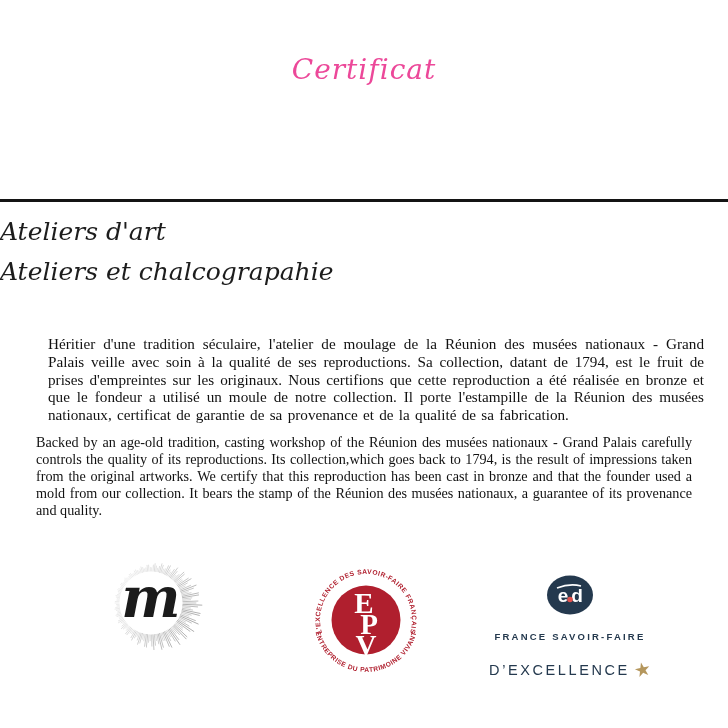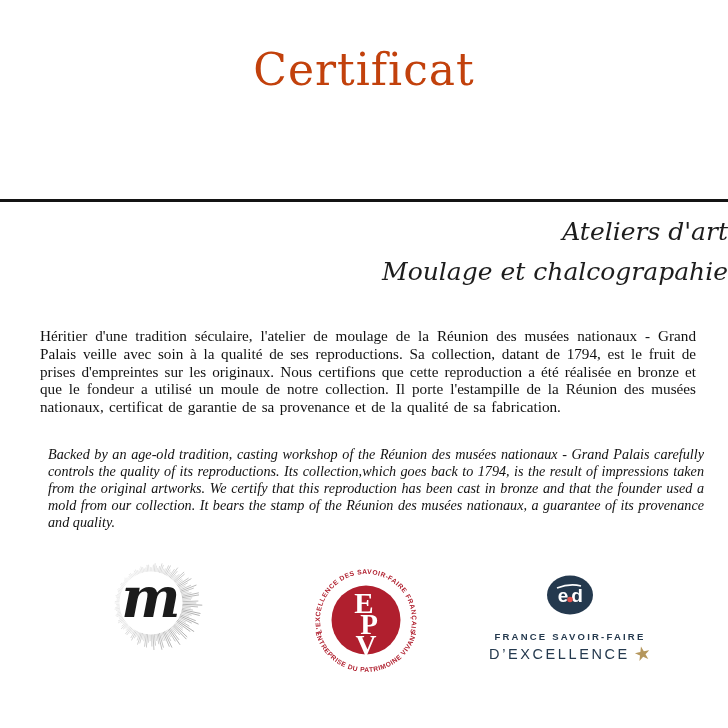--- a/index.html
+++ b/index.html
@@ -2,55 +2,54 @@
 <html><head>
 <meta charset="utf-8">
 <style>
   html,body{margin:0;padding:0;background:#ffffff;}
   .page{
     position:relative;width:728px;height:728px;background:#ffffff;
     font-family:"Liberation Serif",serif;color:#1a1a1a;overflow:hidden;
   }
   .title{
     position:absolute;top:40px;left:0;width:100%;text-align:center;
-    font-family:"DejaVu Serif",serif;font-weight:400;
-    font-size:44px;line-height:60px;color:#c2410c;letter-spacing:1px;margin:0;
+    font-family:"DejaVu Serif",serif;font-style:italic;font-weight:400;
+    font-size:28px;line-height:60px;color:#ec4899;letter-spacing:1px;margin:0;
   }
   .rule{
     position:absolute;top:199px;left:0;width:728px;height:3px;background:#141414;
   }
   .subtitle{
-    position:absolute;top:212px;left:0;width:100%;text-align:right;
+    position:absolute;top:212px;left:0;width:100%;text-align:left;
     font-family:"DejaVu Serif",serif;font-style:italic;font-weight:400;
     font-size:25px;line-height:40px;color:#1d1d1d;margin:0;
   }
   .para-fr{
-    position:absolute;top:323px;left:36px;width:656px;margin:4px;
+    position:absolute;top:323px;left:36px;width:656px;margin:12px;
     font-size:15.2px;line-height:17.8px;text-align:justify;color:#111111;
     word-spacing:1.5px;
   }
   .para-en{
-    position:absolute;top:434px;left:36px;width:656px;margin:12px;
+    position:absolute;top:434px;left:36px;width:656px;margin:0;
     font-size:14.2px;line-height:16.9px;text-align:justify;color:#111111;
-    font-style:italic;
   }
   .logo{position:absolute;}
   .rmn-logo{left:98px;top:550px;}
   .epv-logo{left:300px;top:554px;}
   .fsd-logo{
     left:482px;top:574px;width:176px;text-align:center;
     font-family:"Liberation Sans",sans-serif;
   }
   .fsd-mark{display:block;margin:0 auto;}
   .fsd-line1{
     margin-top:15px;font-size:9.5px;font-weight:700;letter-spacing:2.2px;
     color:#24394e;white-space:nowrap;
   }
   .fsd-line2-row{
-    display:flex;align-items:center;justify-content:center;margin-top:2px;
+    display:flex;align-items:center;justify-content:center;margin-top:18px;
   }
   .fsd-line2{
     font-size:14.5px;font-weight:400;letter-spacing:2.6px;color:#24394e;
     white-space:nowrap;
   }
   .fsd-star{
     font-size:19px;color:#b5975d;margin-left:4px;line-height:1;
     display:inline-block;transform:rotate(-12deg);
   }
   .epv-arc{font-family:"Liberation Sans",sans-serif;font-weight:700;letter-spacing:0.5px;}
@@ -64,21 +63,21 @@
 <div class="page">
 
   <h1 class="title">
     <span>Certificat</span><br>
   </h1>
 
   <div class="rule"></div>
 
   <h2 class="subtitle">
     <span>Ateliers d'art</span><br>
-    <span>Moulage et chalcograpahie</span>
+    <span>Ateliers et chalcograpahie</span>
   </h2>
 
   <p class="para-fr">Héritier d'une tradition séculaire, l'atelier de moulage de la Réunion des musées nationaux - Grand Palais veille avec soin à la qualité de ses reproductions. Sa collection, datant de 1794, est le fruit de prises d'empreintes sur les originaux. Nous certifions que cette reproduction a été réalisée en bronze et que le fondeur a utilisé un moule de notre collection. Il porte l'estampille de la Réunion des musées nationaux, certificat de garantie de sa provenance et de la qualité de sa fabrication.</p>
 
   <p class="para-en">Backed by an age-old tradition, casting workshop of the Réunion des musées nationaux - Grand Palais carefully controls the quality of its reproductions. Its collection,which goes back to 1794, is the result of impressions taken from the original artworks. We certify that this reproduction has been cast in bronze and that the founder used a mold from our collection. It bears the stamp of the Réunion des musées nationaux, a guarantee of its provenance and quality.</p>
 
   <svg class="logo rmn-logo" width="112" height="112" viewBox="0 0 112 112">
     <g id="rmn-rays">
         <line x1="84.2" y1="53" x2="98.3314186063158" y2="53" stroke="#1b1b1b" stroke-width="0.45" opacity="0.59"></line>
         <line x1="84.17263229908438" y1="54.306520396351026" x2="104.25290144351453" y2="55.14813303110394" stroke="#1b1b1b" stroke-width="0.45" opacity="0.77"></line>

